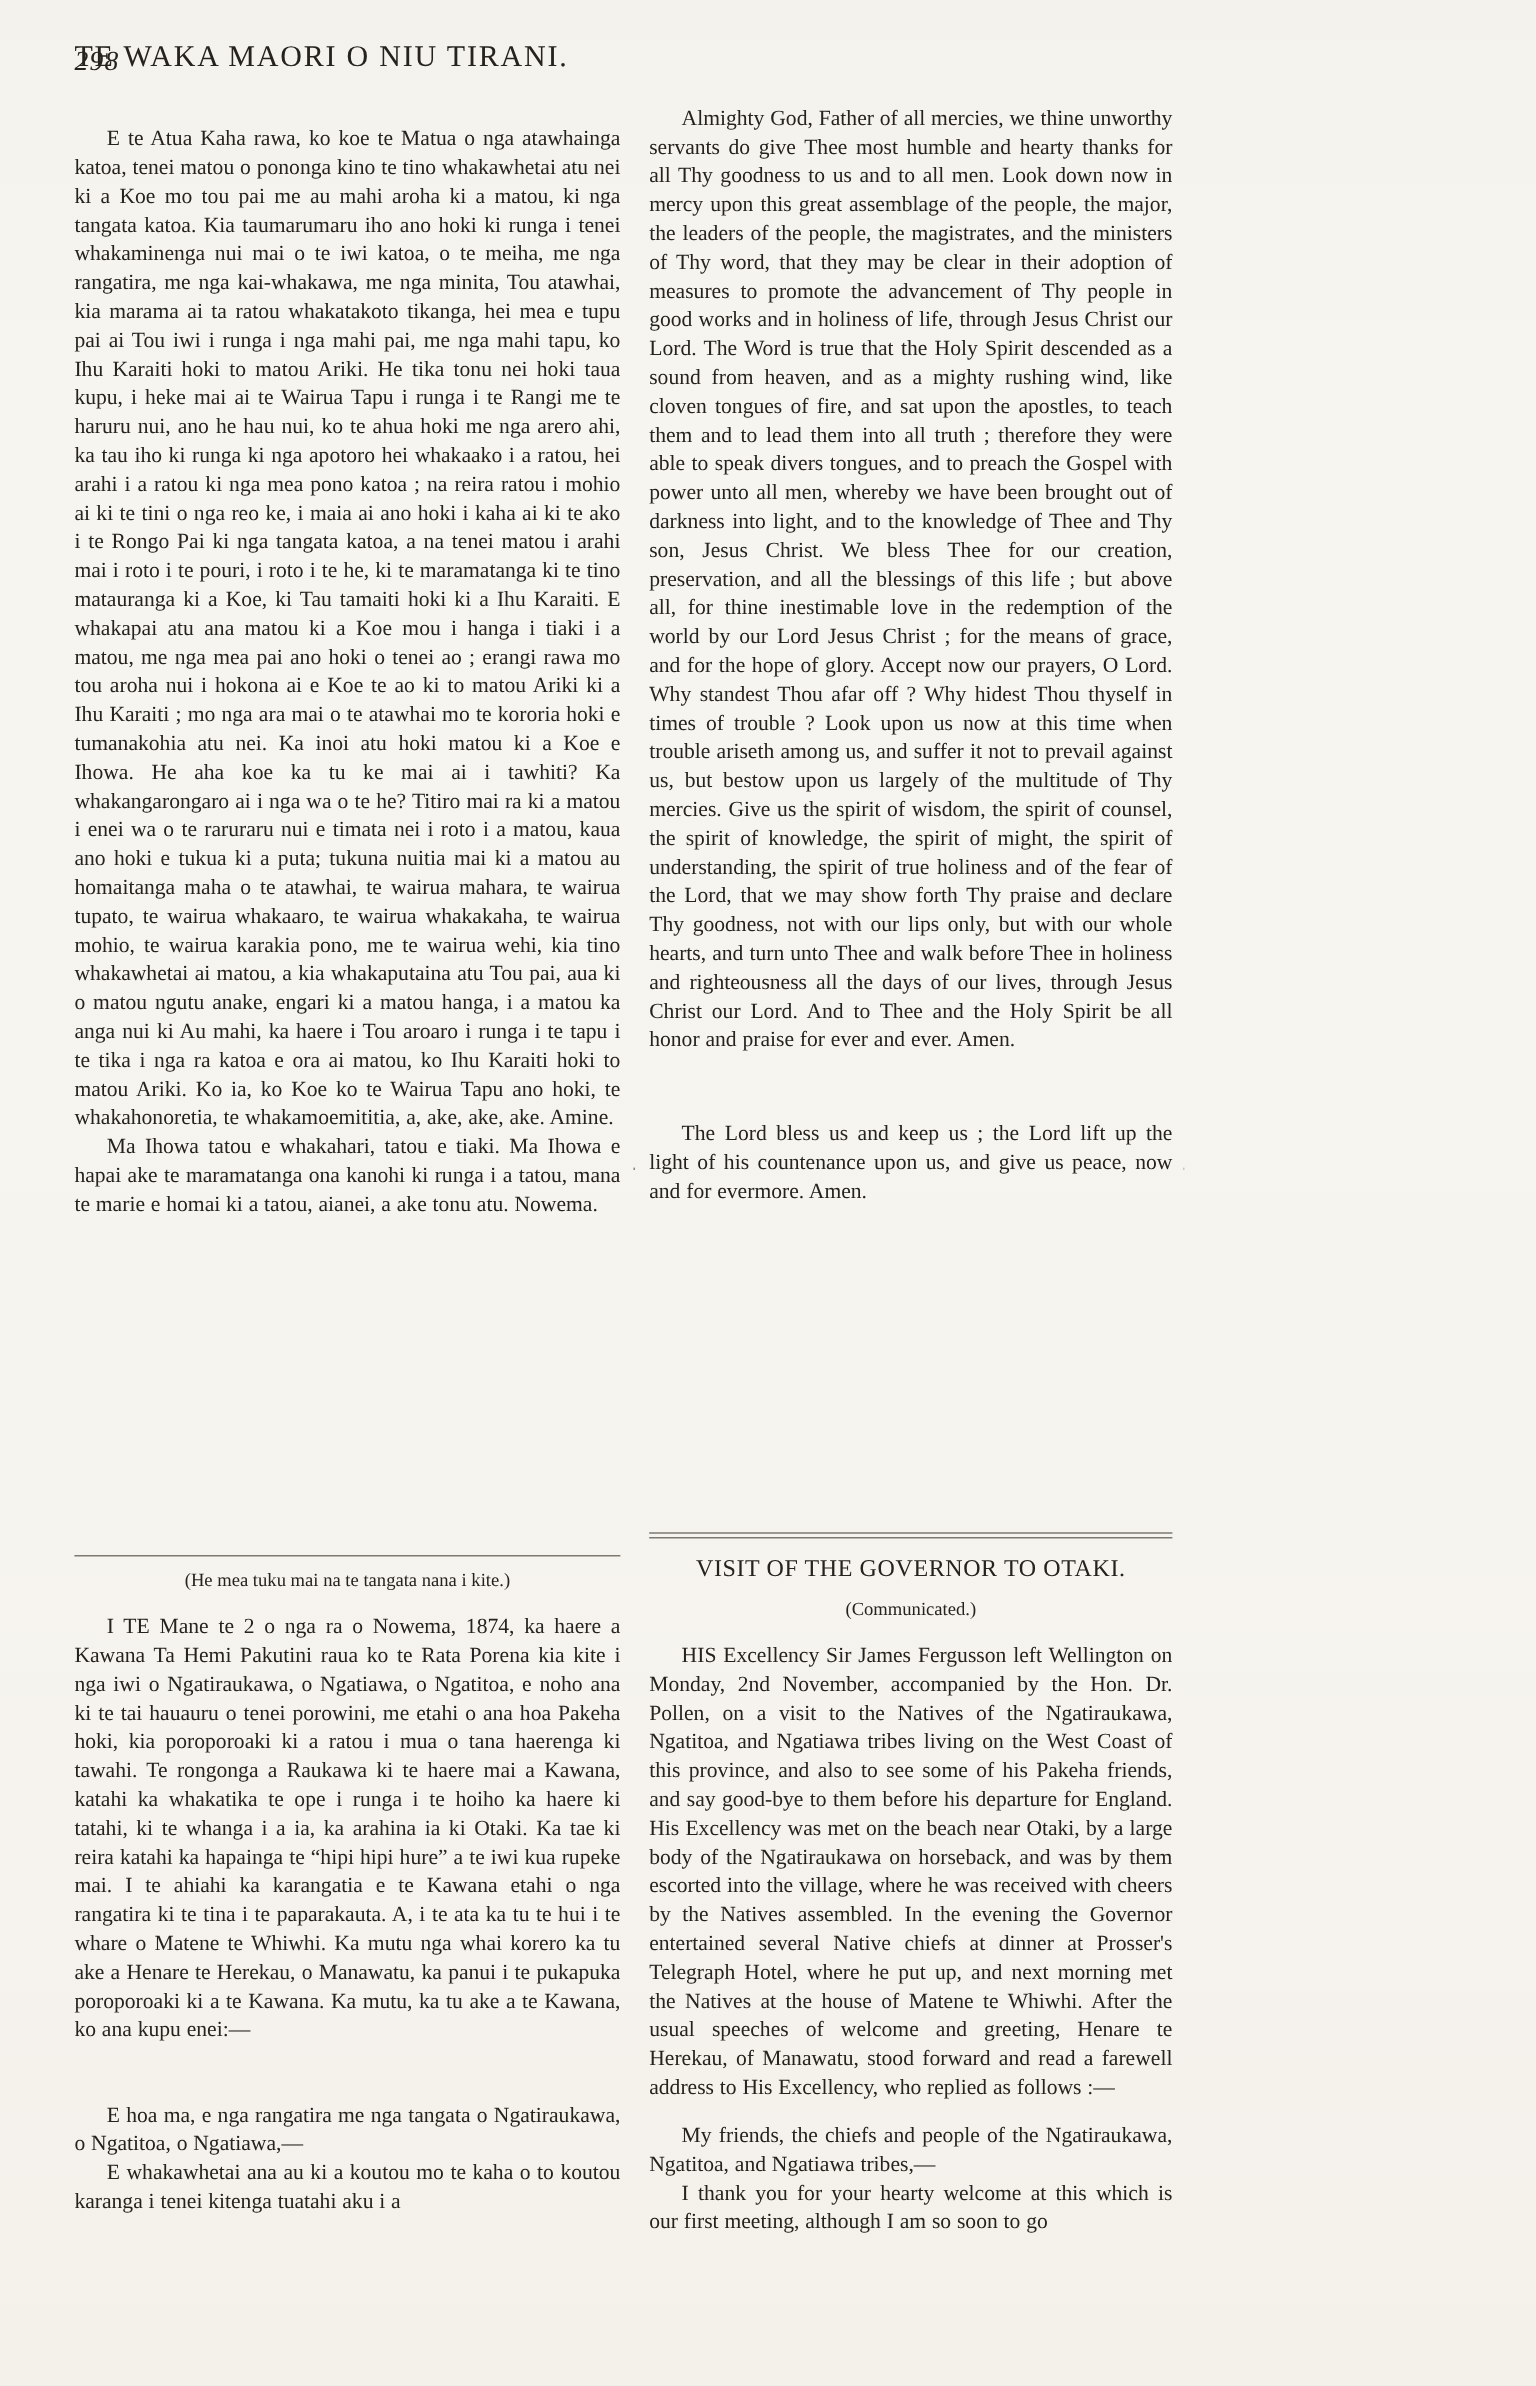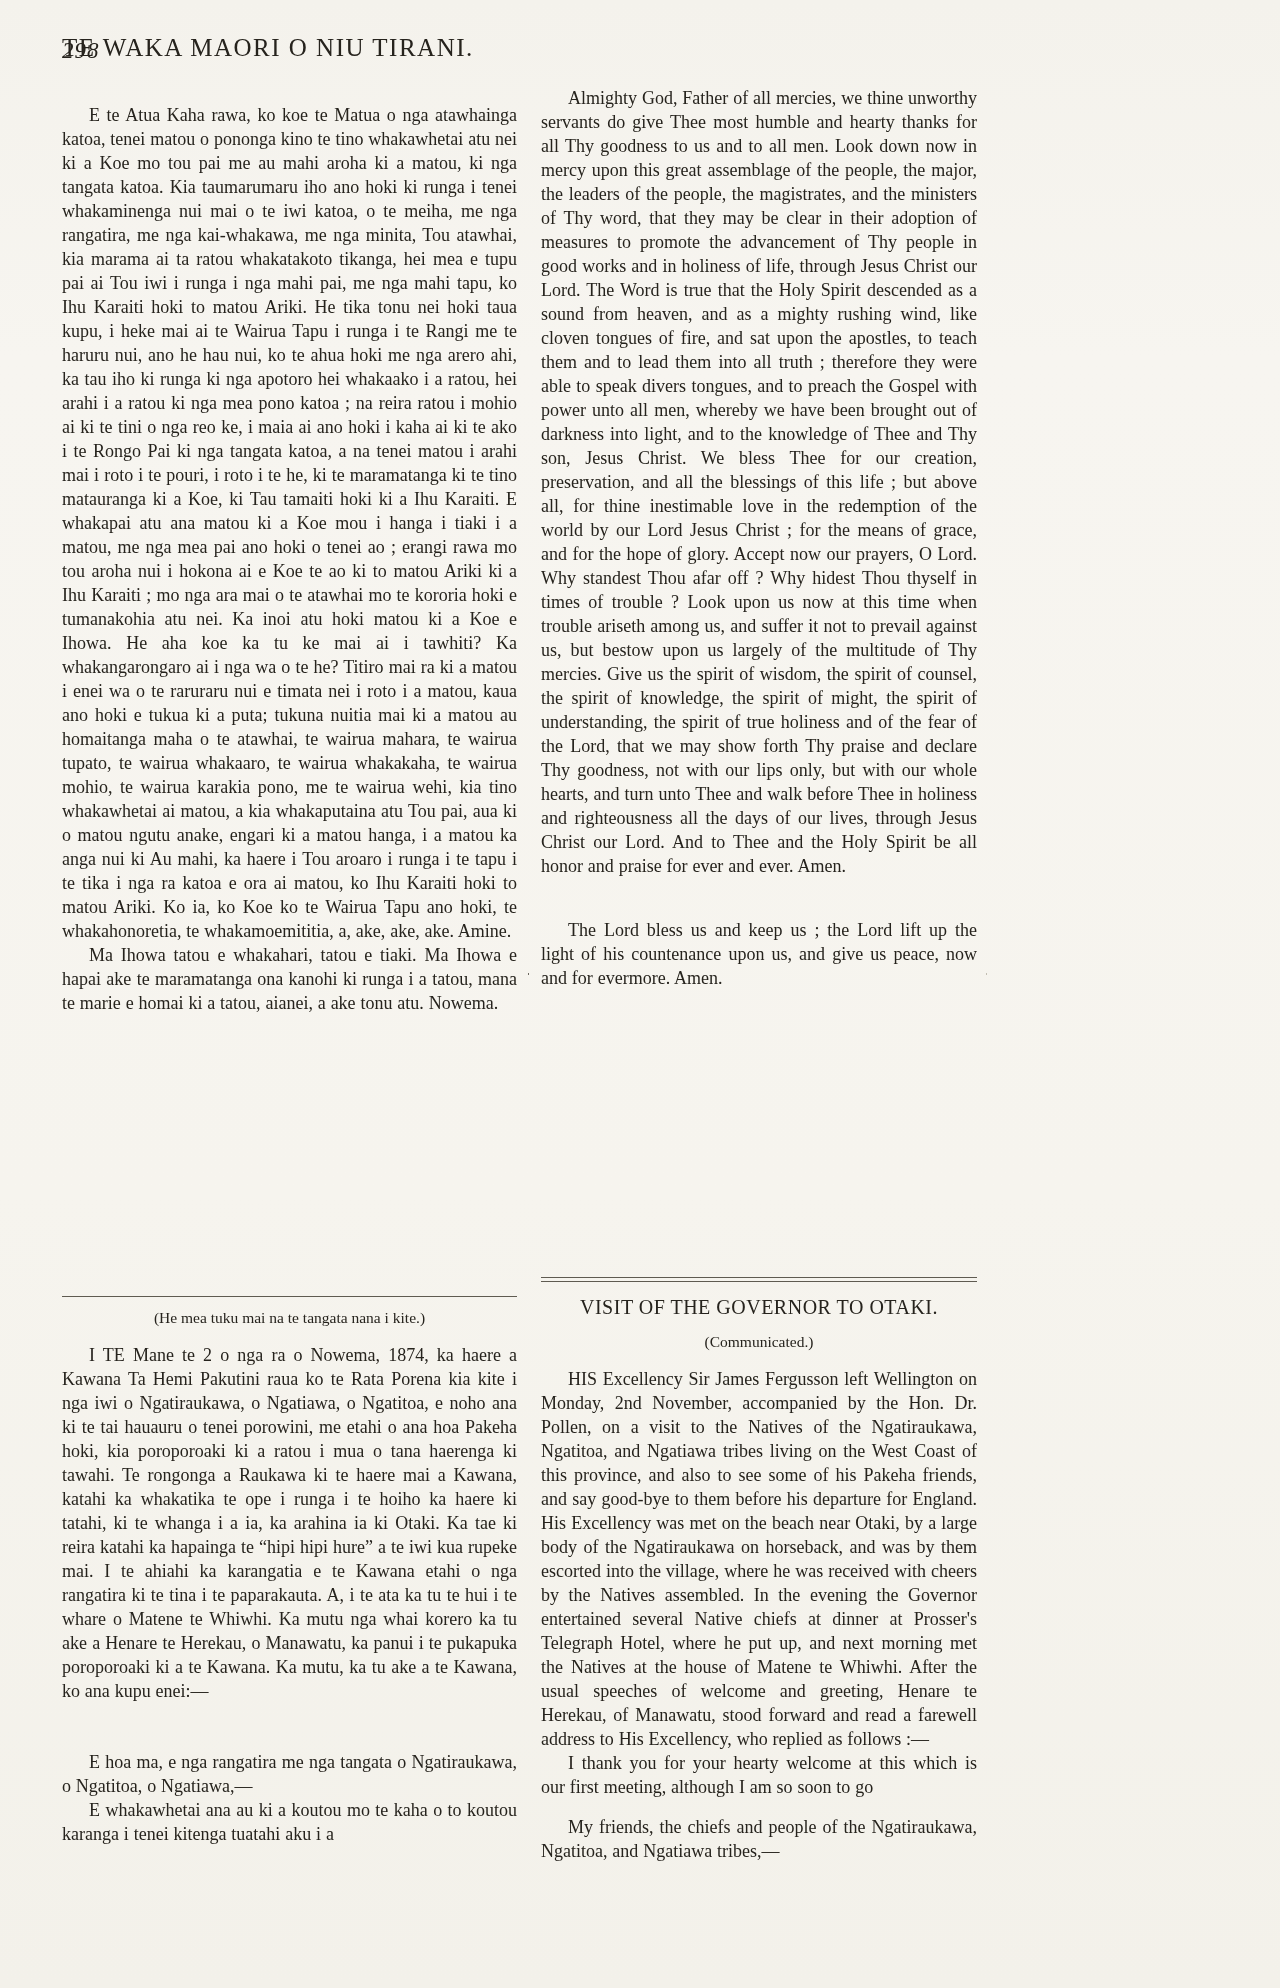--- a/index.html
+++ b/index.html
@@ -40,21 +40,21 @@
   .edge-rule::before {
     content:""; position:absolute; left:9px; top:-2px; bottom:0;
     width:1px; background:#95907f; opacity:.55;
   }
   .top-block { min-height:1180px; }
   .par {
     font-size:18px; line-height:24px;
     text-align:justify; text-indent:27px;
     word-spacing:.02em;
   }
-  .blessing { margin-top:40px; }
+  .blessing { margin-top:54px; }
   .rule-zone { height:26px; display:flex; align-items:center; }
   .rule-single { width:100%; border-top:1px solid #5f5b51; }
   .rule-double { width:100%; height:5px; border-top:1px solid #5f5b51; border-bottom:1px solid #5f5b51; }
   .article-heading {
     font-size:20px; font-weight:400; letter-spacing:.5px;
     text-align:center; margin:4px 0 14px;
   }
   .article-subheading {
     font-size:15.5px; text-align:center; margin:0 0 16px;
   }
@@ -93,21 +93,21 @@
       <div class="top-block">
         <p class="par">Almighty God, Father of all mercies, we thine unworthy servants do give Thee most humble and hearty thanks for all Thy goodness to us and to all men. Look down now in mercy upon this great assemblage of the people, the major, the leaders of the people, the magistrates, and the ministers of Thy word, that they may be clear in their adoption of measures to promote the advancement of Thy people in good works and in holiness of life, through Jesus Christ our Lord. The Word is true that the Holy Spirit descended as a sound from heaven, and as a mighty rushing wind, like cloven tongues of fire, and sat upon the apostles, to teach them and to lead them into all truth ; therefore they were able to speak divers tongues, and to preach the Gospel with power unto all men, whereby we have been brought out of darkness into light, and to the knowledge of Thee and Thy son, Jesus Christ. We bless Thee for our creation, preservation, and all the blessings of this life ; but above all, for thine inestimable love in the redemption of the world by our Lord Jesus Christ ; for the means of grace, and for the hope of glory. Accept now our prayers, O Lord. Why standest Thou afar off ? Why hidest Thou thyself in times of trouble ? Look upon us now at this time when trouble ariseth among us, and suffer it not to prevail against us, but bestow upon us largely of the multitude of Thy mercies. Give us the spirit of wisdom, the spirit of counsel, the spirit of knowledge, the spirit of might, the spirit of understanding, the spirit of true holiness and of the fear of the Lord, that we may show forth Thy praise and declare Thy goodness, not with our lips only, but with our whole hearts, and turn unto Thee and walk before Thee in holiness and righteousness all the days of our lives, through Jesus Christ our Lord. And to Thee and the Holy Spirit be all honor and praise for ever and ever. Amen.</p>
         <p class="par blessing">The Lord bless us and keep us ; the Lord lift up the light of his countenance upon us, and give us peace, now and for evermore. Amen.</p>
       </div>
       <div class="rule-zone">
         <div class="rule-double"></div>
       </div>
       <h2 class="article-heading">VISIT OF THE GOVERNOR TO OTAKI.</h2>
       <div class="article-subheading">(Communicated.)</div>
       <p class="par">HIS Excellency Sir James Fergusson left Wellington on Monday, 2nd November, accompanied by the Hon. Dr. Pollen, on a visit to the Natives of the Ngatiraukawa, Ngatitoa, and Ngatiawa tribes living on the West Coast of this province, and also to see some of his Pakeha friends, and say good-bye to them before his departure for England. His Excellency was met on the beach near Otaki, by a large body of the Ngatiraukawa on horseback, and was by them escorted into the village, where he was received with cheers by the Natives assembled. In the evening the Governor entertained several Native chiefs at dinner at Prosser's Telegraph Hotel, where he put up, and next morning met the Natives at the house of Matene te Whiwhi. After the usual speeches of welcome and greeting, Henare te Herekau, of Manawatu, stood forward and read a farewell address to His Excellency, who replied as follows :—</p>
+      <p class="par gap-sm">My friends, the chiefs and people of the Ngatiraukawa, Ngatitoa, and Ngatiawa tribes,—</p>
       <p class="par">I thank you for your hearty welcome at this which is our first meeting, although I am so soon to go</p>
-      <p class="par gap-sm">My friends, the chiefs and people of the Ngatiraukawa, Ngatitoa, and Ngatiawa tribes,—</p>
     </section>
 
     <div class="edge-rule"></div>
 
   </div>
 
 </div>
 
 </body></html>

